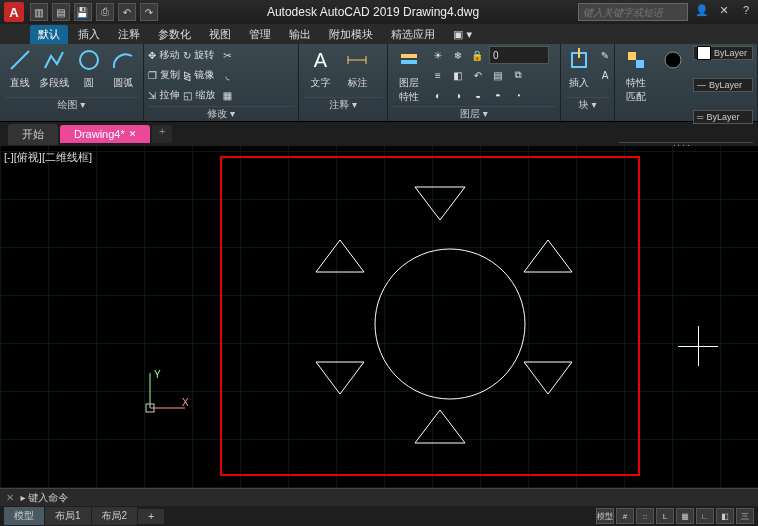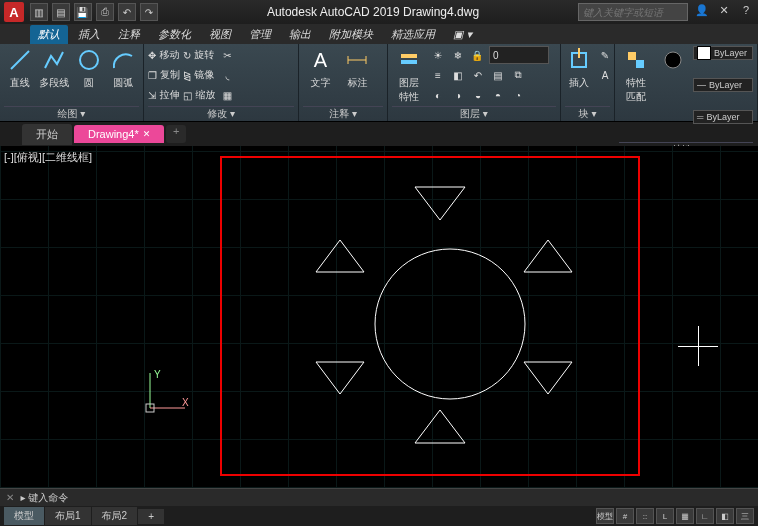--- a/index.html
+++ b/index.html
@@ -7,40 +7,40 @@
 
 .titlebar { height: 24px; background: linear-gradient(#2a2a2a,#1e1e1e); display: flex; align-items: center; padding: 0 4px; }
 .app-logo { width: 20px; height: 20px; background: #c62828; color: #fff; display: flex; align-items: center; justify-content: center; font-weight: bold; font-size: 13px; border-radius: 2px; margin-right: 6px; }
 .qat { display: flex; gap: 4px; margin-right: 10px; }
 .qat-btn { width: 18px; height: 18px; background: #3a3a3a; border: 1px solid #555; display: flex; align-items: center; justify-content: center; color: #ccc; font-size: 10px; }
 .title-center { flex: 1; text-align: center; color: #eee; font-size: 12px; }
 .search-box { width: 110px; height: 18px; background: #444; border: 1px solid #666; color: #999; font-size: 10px; padding: 0 4px; font-style: italic; }
 .title-right { display: flex; gap: 6px; align-items: center; margin-left: 6px; }
 .sys-btn { width: 16px; height: 16px; color: #ccc; text-align: center; font-size: 11px; }
 
-.menubar { height: 20px; background: #2a2a2a; display: flex; align-items: center; padding-left: 30px; gap: 2px; font-style: italic; }
+.menubar { height: 20px; background: #2a2a2a; display: flex; align-items: center; padding-left: 30px; gap: 2px; }
 .menu-tab { padding: 2px 8px; color: #ddd; font-size: 11px; }
 .menu-tab.active { background: #146494; color: #fff; border-radius: 2px 2px 0 0; }
 
 .ribbon { height: 78px; background: linear-gradient(#3a4850,#2d3840); display: flex; border-bottom: 1px solid #000; }
 .panel { border-right: 1px solid #1a2228; padding: 2px 4px 0 4px; display: flex; flex-direction: column; }
 .panel-body { flex: 1; display: flex; gap: 3px; align-items: flex-start; }
-.panel-title { height: 15px; text-align: center; color: #ccc; font-size: 10px; border-top: 1px solid #445; margin-top: 2px; }
+.panel-title { height: 24px; text-align: center; color: #ccc; font-size: 10px; border-top: 1px solid #445; margin-top: 2px; }
 .big-btn { width: 34px; display: flex; flex-direction: column; align-items: center; gap: 2px; }
 .big-btn .ico { width: 28px; height: 28px; display: flex; align-items: center; justify-content: center; }
 .big-btn .lbl { font-size: 10px; color: #ddd; }
 .col { display: flex; flex-direction: column; gap: 2px; }
 .row { display: flex; gap: 2px; }
 .small-btn { width: 18px; height: 18px; display: flex; align-items: center; justify-content: center; color: #ddd; font-size: 10px; }
 .text-btn { display: flex; align-items: center; gap: 3px; font-size: 10px; color: #ddd; height: 18px; }
 .layer-combo { width: 60px; height: 18px; background: #222; border: 1px solid #555; color: #ddd; font-size: 10px; padding: 0 3px; display: flex; align-items: center; }
 .bylayer-combo { width: 60px; height: 14px; background: #222; border: 1px solid #555; color: #ccc; font-size: 9px; display: flex; align-items: center; padding: 0 3px; margin-bottom: 16px; }
 .swatch { width: 14px; height: 14px; background: #fff; border: 1px solid #000; margin-right: 3px; }
 
-.doctabs { height: 24px; background: #1e1e1e; display: flex; align-items: center; padding-left: 22px; gap: 2px; }
+.doctabs { height: 24px; background: #1e1e1e; display: flex; align-items: center; padding-left: 8px; gap: 2px; }
 .doctab { padding: 3px 14px; background: #333; color: #ccc; font-size: 11px; border-radius: 3px 3px 0 0; display: flex; align-items: center; gap: 4px; }
 .doctab.active { background: #ec4899; color: #fff; }
 .doctab-add { width: 20px; height: 18px; background: #2a2a2a; color: #888; text-align: center; border-radius: 3px; }
 
 .canvas { position: relative; height: 342px; background: #000; overflow: hidden; padding-left: 28px; }
 .canvas::before { content: ""; position: absolute; inset: 0; background-image: repeating-linear-gradient(0deg, #0a1818 0, #0a1818 1px, transparent 1px, transparent 48px), repeating-linear-gradient(90deg, #0a1818 0, #0a1818 1px, transparent 1px, transparent 48px); }
 .vp-label { position: absolute; top: 4px; left: 4px; color: #ddd; font-size: 11px; }
 .redbox { position: absolute; left: 220px; top: 10px; width: 420px; height: 320px; border: 2px solid #e00; }
 .shape { position: absolute; stroke: #fff; fill: none; stroke-width: 1; }
 .ucs { position: absolute; left: 140px; bottom: 70px; }

